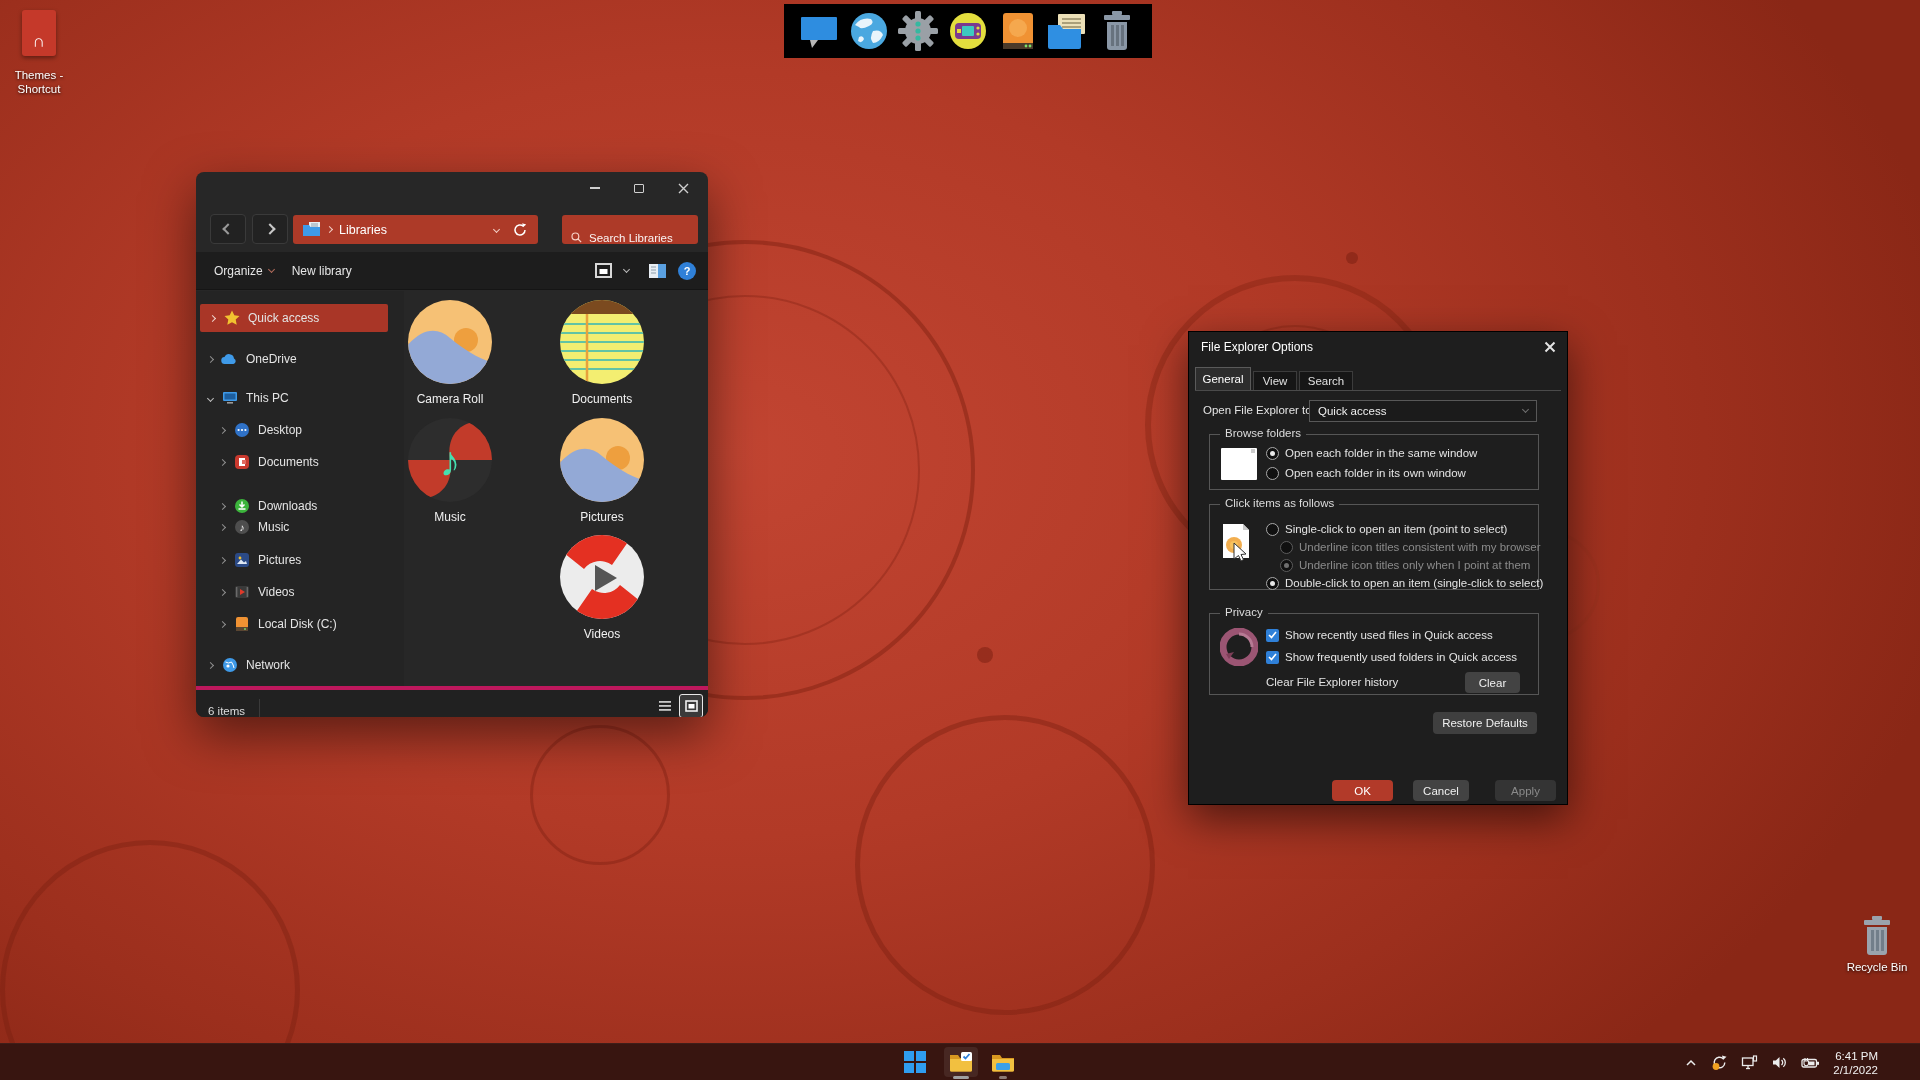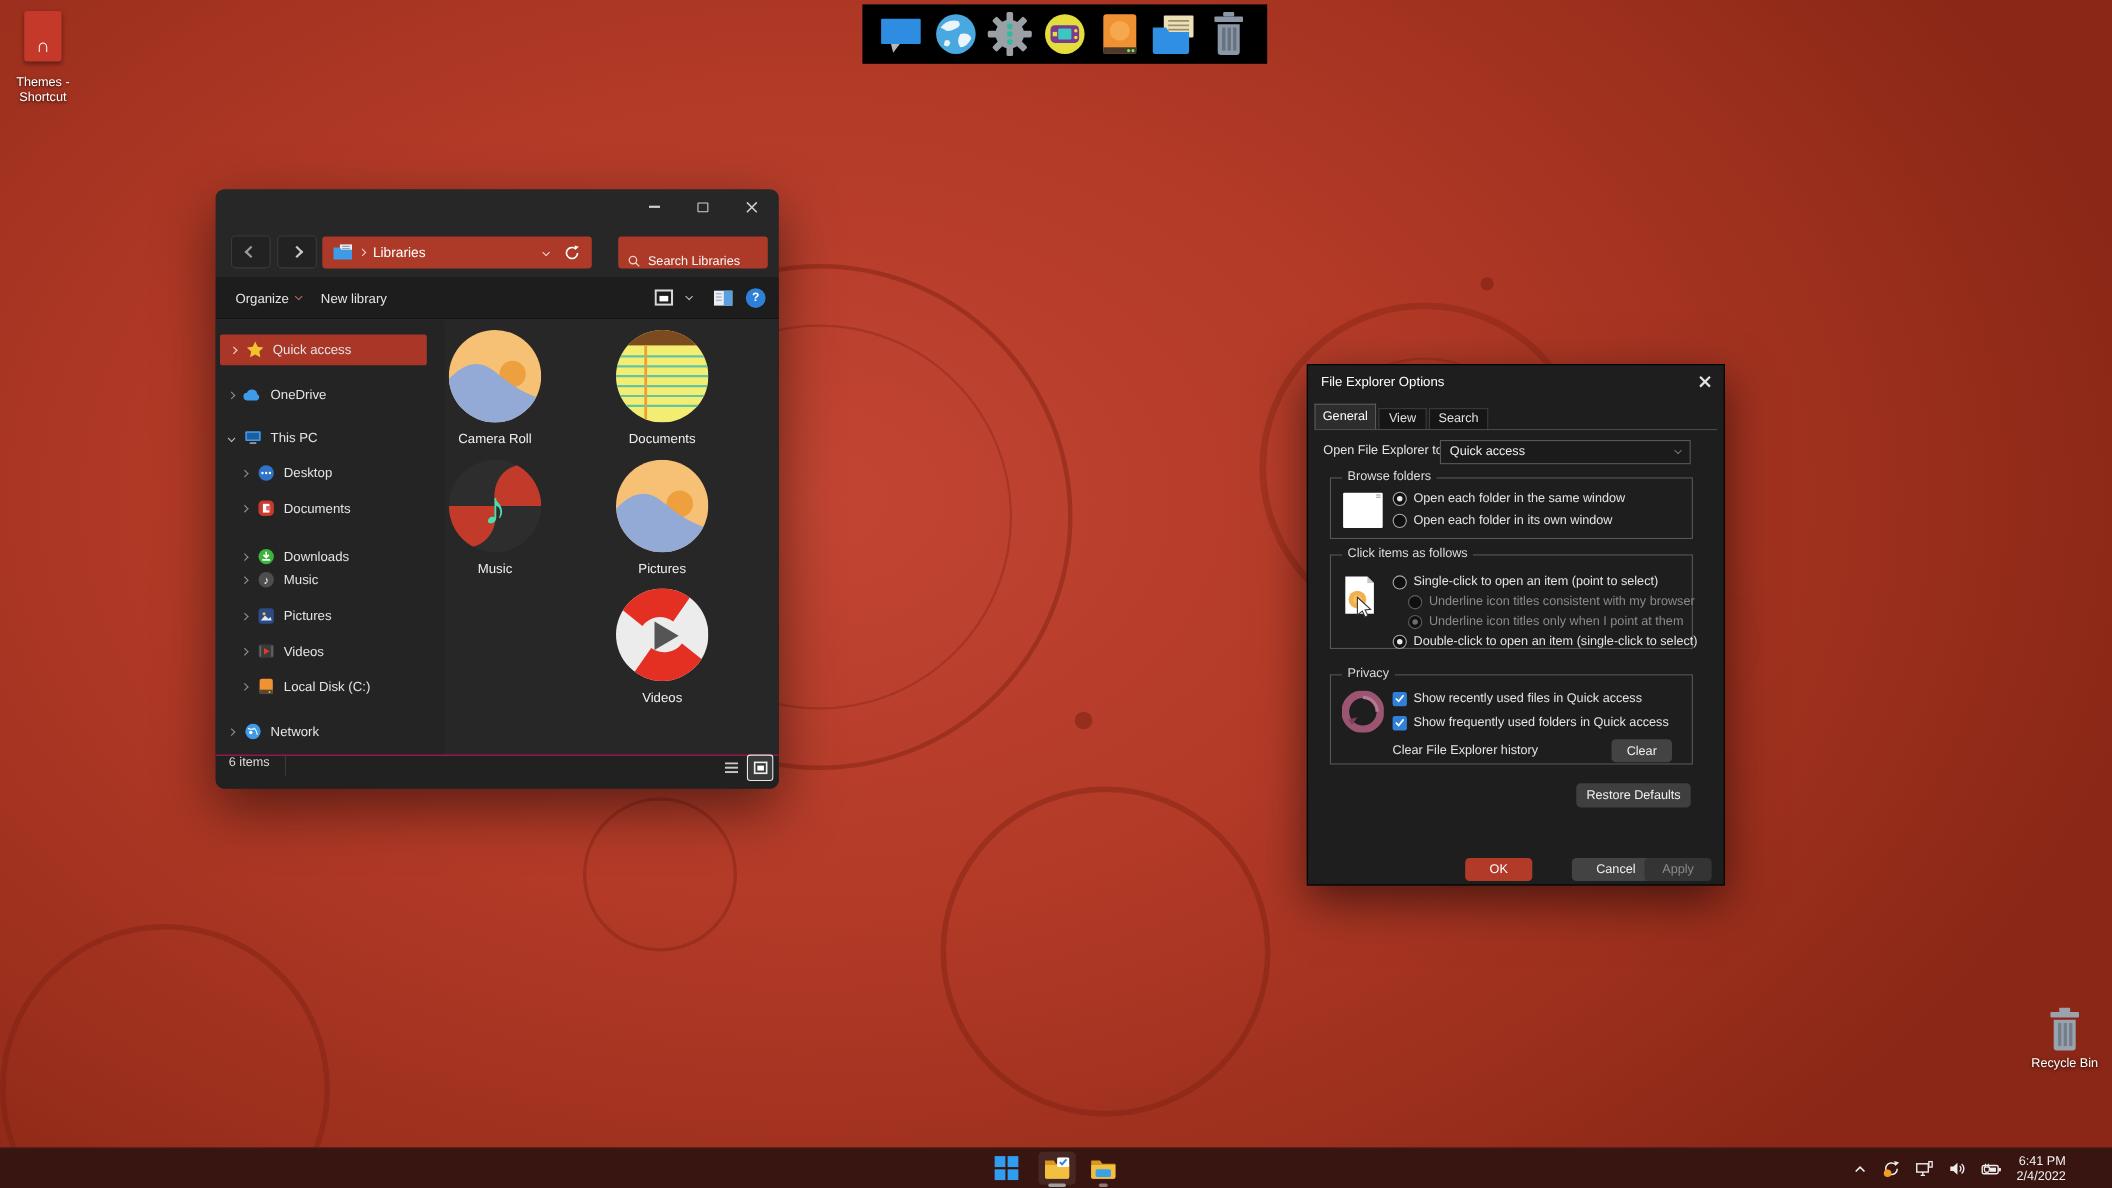--- a/index.html
+++ b/index.html
@@ -42,22 +42,22 @@
   .sidebar{position:absolute;top:0;bottom:0;left:0;width:208px;background:#242424}
   .sb-row{position:absolute;left:0;width:208px;height:28px;display:flex;align-items:center;gap:8px;
           padding-left:12px;color:#e4e4e4;font-size:12px;cursor:default}
   .sb-row.child{padding-left:24px}
   .sb-row.sel{left:4px;width:188px;background:#a93627;border-radius:2px;padding-left:10px}
   .sb-ic{width:17px;height:17px;flex:none;display:flex;align-items:center;justify-content:center}
   .content{position:absolute;top:0;bottom:0;left:208px;right:0;background:#272727}
   .tile{position:absolute;width:140px;text-align:center}
   .disc{width:84px;height:84px;margin:0 auto;border-radius:50%}
   .tlabel{margin-top:8px;color:#f0f0f0;font-size:12px}
-  .statusbar{position:absolute;left:0;right:0;bottom:0;height:31px;background:#212121;border-top:1px solid #be185d;
-             color:#ddd;font-size:11.5px;display:flex;align-items:flex-start}
+  .statusbar{position:absolute;left:0;right:0;bottom:0;height:31px;background:#212121;border-top:4px solid #be185d;
+             color:#ddd;font-size:11.5px;display:flex;align-items:flex-end}
   .viewbtn{width:22px;height:22px;display:flex;align-items:center;justify-content:center;border-radius:2px}
   .viewbtn.sel{background:#3a3a3a;outline:1px solid #e8e8e8}
   
   .dlg{left:1188px;top:331px;width:380px;height:474px;background:#1e1e1e;border:1px solid #000;
        box-shadow:0 14px 40px rgba(0,0,0,.55);color:#e4e4e4;font-size:11.5px}
   .dlg-title{position:absolute;left:12px;top:8px;font-size:12px;color:#fff}
   .tab{position:absolute;top:39px;height:19px;background:#161616;border:1px solid #3c3c3c;border-bottom:none;
        display:flex;align-items:center;justify-content:center;font-size:11.5px;color:#e0e0e0}
   .tab.active{top:35px;height:23px;background:#2d2d2d;border-color:#5a5a5a;color:#fff}
   .tabline{position:absolute;left:6px;right:6px;top:58px;height:1px;background:#4a4a4a}
@@ -607,21 +607,21 @@
         </span>
       <span>Show frequently used folders in Quick access</span>
     </div>
     <span class="abs" style="left:56px;top:62px">Clear File Explorer history</span>
     <div class="btn" style="left:255px;top:58px;width:55px;height:21px">Clear</div>
   </div>
 
   <div class="btn" style="left:244px;top:380px;width:104px;height:22px;background:#3f3f3f">Restore Defaults</div>
 
   <div class="btn primary" style="left:143px;top:448px;width:61px;height:21px">OK</div>
-  <div class="btn" style="left:240px;top:448px;width:80px;height:21px">Cancel</div>
+  <div class="btn" style="left:224px;top:448px;width:56px;height:21px">Cancel</div>
   <div class="btn disabled" style="left:306px;top:448px;width:61px;height:21px">Apply</div>
 </div>
 
 <div class="abs" style="left:1840px;top:916px;width:74px">
   <svg style="display:block;margin:0 auto" width="34" height="40" viewBox="0 0 34 40">
     <rect x="12" y="0" width="10" height="4" rx="1" fill="#9aa3ad"></rect>
       <rect x="4" y="4" width="26" height="5" rx="1" fill="#9aa3ad"></rect>
     <path d="M7 11 h20 v25 a3 3 0 0 1 -3 3 H10 a3 3 0 0 1 -3 -3 Z" fill="#9aa3ad"></path>
     <rect x="11" y="14" width="3" height="21" fill="#727e8a"></rect>
       <rect x="16" y="14" width="3" height="21" fill="#727e8a"></rect>
@@ -688,17 +688,17 @@
     <span class="trayic">
       <svg width="19" height="14" viewBox="0 0 19 14">
           <rect x="1" y="3.5" width="14.5" height="7.5" rx="1.5" fill="none" stroke="#ececec" stroke-width="1.3"></rect>
           <rect x="16" y="5.8" width="2" height="3" fill="#ececec"></rect>
           <rect x="8" y="5.5" width="5.5" height="3.8" fill="#ececec"></rect>
           <path d="M4 2 v3 M6.5 2 v3 M3 5 h4.5 v2.5 a2.2 2.2 0 0 1 -4.5 0 Z" stroke="#ececec" stroke-width="1.1" fill="none"></path>
         </svg>
     </span>
     <div class="clock">
       <div>6:41 PM</div>
-      <div>2/4/2022</div>
+      <div>2/1/2022</div>
     </div>
   </div>
 
 </div>
 
 </body></html>

